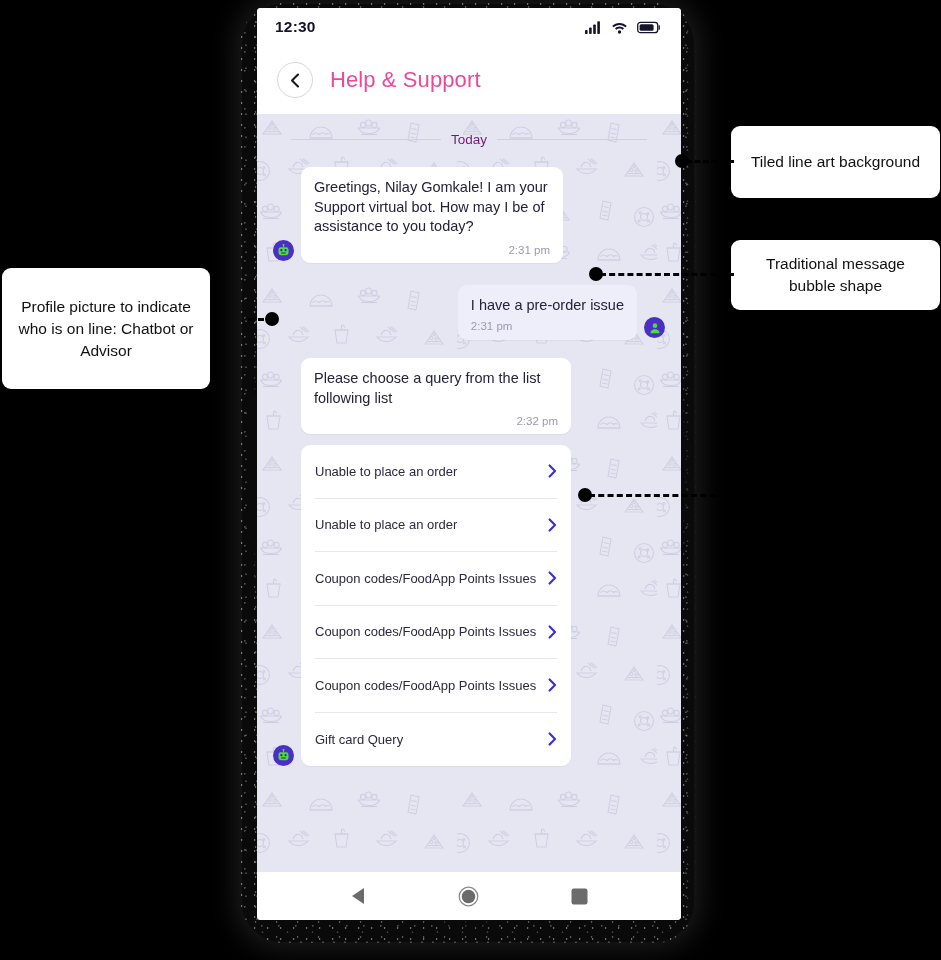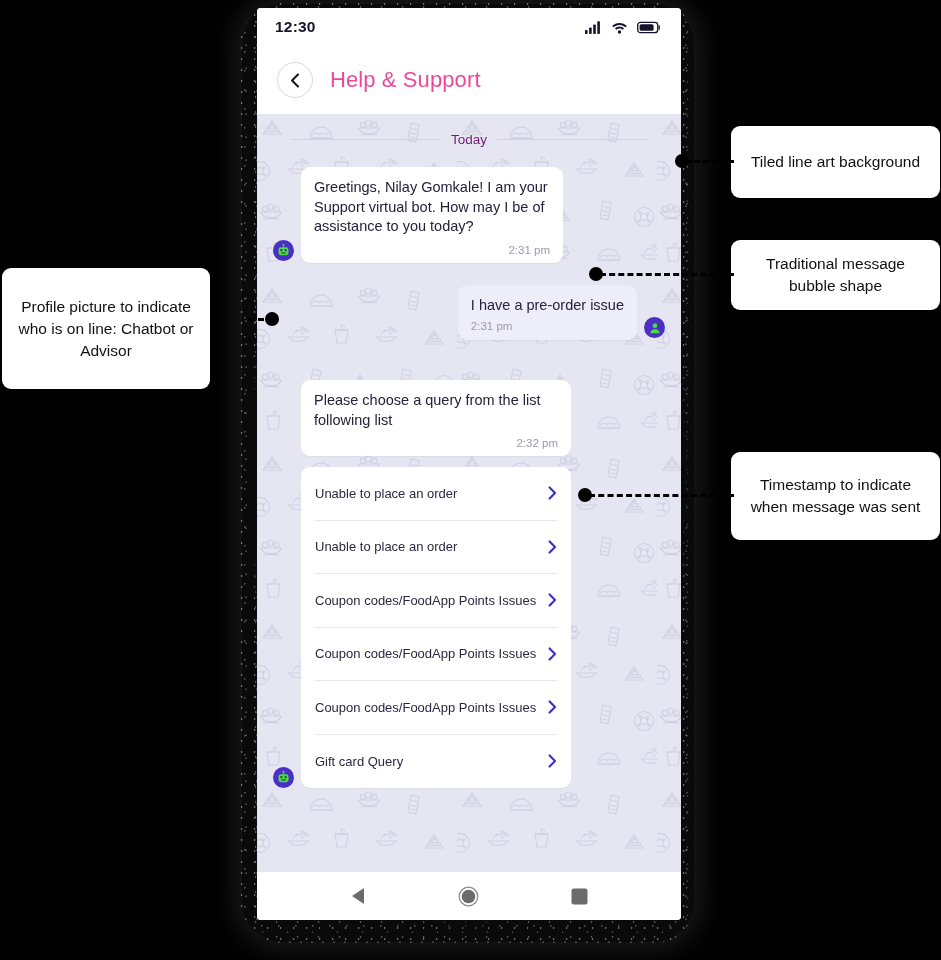--- a/index.html
+++ b/index.html
@@ -279,21 +279,21 @@
             <div class="bubble-time">2:31 pm</div>
           </div>
           <div class="avatar user">
             <svg width="12" height="12" viewBox="0 0 14 14">
               <circle cx="7" cy="4.3" r="2.7" fill="#4ade3a"></circle>
               <path d="M1.7 13 A5.3 4.6 0 0 1 12.3 13 Z" fill="#4ade3a"></path>
             </svg>
           </div>
         </div>
 
-        <div class="msg-row bot" style="margin-top:40px;padding-left:28px;">
+        <div class="msg-row bot" style="margin-top:18px;padding-left:28px;">
           <div class="bubble" style="max-width:270px;">
             <div class="bubble-text">Please choose a query from the list following list</div>
             <div class="bubble-time">2:32 pm</div>
           </div>
         </div>
 
         <div class="query-card">
           <div class="query-item">
             <span class="query-label">Unable to place an order</span>
             <svg class="chev" width="9" height="14" viewBox="0 0 9 14">
@@ -365,21 +365,20 @@
             <rect x="0.5" y="0.5" width="16" height="16" rx="2.2" fill="#6b6b6b"></rect>
           </svg>
       </div>
     </div>
 
   </div>
 
   <div class="callout" id="callout-profile">Profile picture to indicate who is on line: Chatbot or Advisor</div>
   <div class="callout" id="callout-tiled">Tiled line art background</div>
   <div class="callout" id="callout-bubble">Traditional message bubble shape</div>
-  <div class="callout" id="callout-time">Timestamp to indicate when message was sent</div>
 
   <div class="dash" style="left:248px; top:318px; width:26px;"></div>
   <div class="dot" style="left:265px; top:312px;"></div>
 
   <div class="dot" style="left:675px; top:154px;"></div>
   <div class="dash" style="left:686px; top:160px; width:48px;"></div>
 
   <div class="dot" style="left:589px; top:267px;"></div>
   <div class="dash" style="left:600px; top:273px; width:134px;"></div>
 

